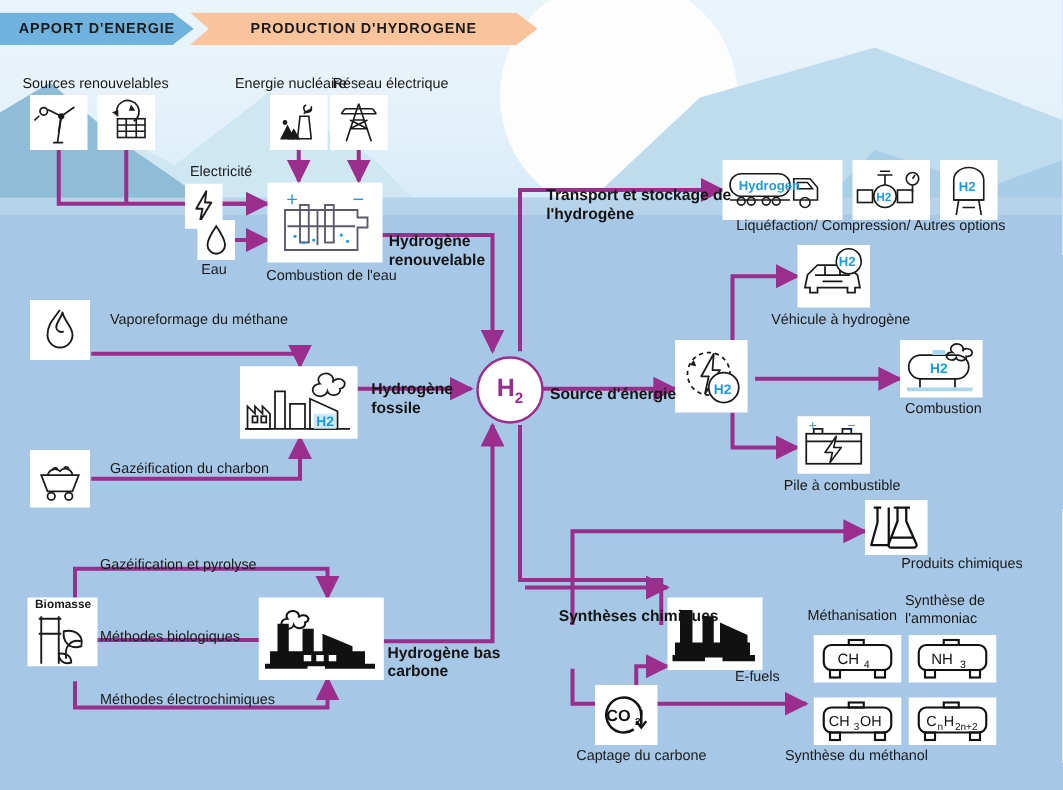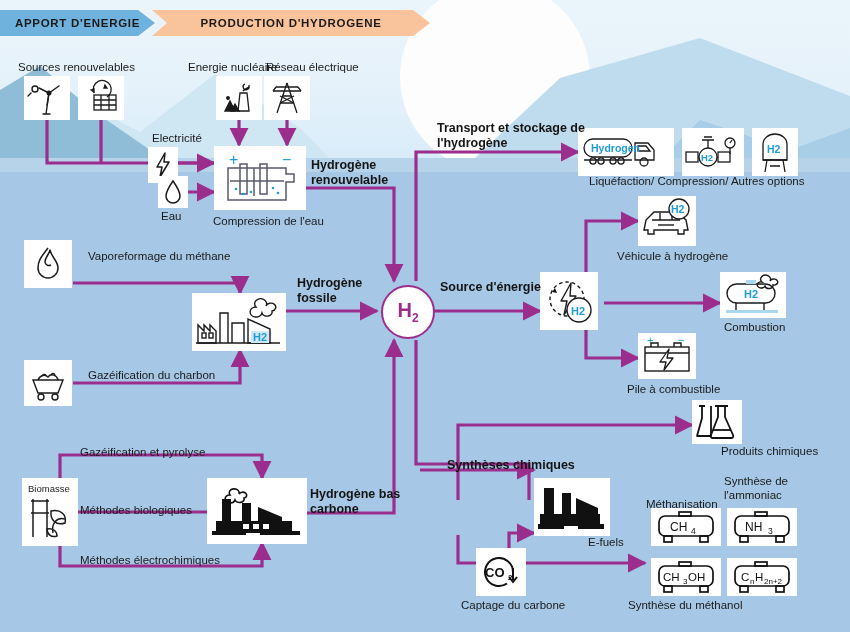--- a/index.html
+++ b/index.html
@@ -30,21 +30,21 @@
   #links{position:absolute;left:0;top:0;width:850px;height:632px;z-index:5;}
 
   
   .card{position:absolute;background:#fff;z-index:12;display:flex;align-items:center;justify-content:center;}
   .card svg{display:block;}
 
   
   .lbl{position:absolute;z-index:20;color:#1a1a1a;font-size:11.5px;line-height:1.22;
        font-family:"Liberation Sans",sans-serif;white-space:pre-line;}
   .lbl.c{text-align:left;}
-  .lbl.bold{font-weight:700;color:#141414;font-size:12.5px;}
+  .lbl.bold{font-weight:700;color:#141414;font-size:12.5px;margin-top:28px;}
 
   
   #hub{position:absolute;left:381px;top:285px;width:50px;height:50px;border-radius:50%;
        background:#fff;border:2.5px solid #9b2d8c;z-index:22;
        display:flex;align-items:center;justify-content:center;}
   #hub span{font-size:20px;font-weight:700;color:#9b2d8c;font-family:"Liberation Sans",sans-serif;}
   #hub span sub{font-size:12px;}
 </style>
 </head>
 <body>
@@ -192,21 +192,21 @@
       </g>
       <g fill="#1f9cd8">
         <circle cx="20" cy="41" r="1.3"></circle>
           <circle cx="35" cy="44" r="1.3"></circle>
         <circle cx="57" cy="40" r="1.3"></circle>
           <circle cx="62" cy="45" r="1.3"></circle>
         <circle cx="27" cy="46" r="1.3"></circle>
       </g>
     </svg>
   </div>
-  <div class="lbl" style="left:213px;top:214px;">Compression de l'eau</div>
+  <div class="lbl" style="left:213px;top:214px;">Combustion de l'eau</div>
 
   <div class="lbl bold" style="left:311px;top:158px;">Hydrogène
 renouvelable</div>
 
   <div class="card" style="left:24px;top:240px;width:48px;height:48px;">
     <svg width="38" height="40" viewBox="0 0 38 40">
       <path d="M19,4 C13,12 9,16 9,24 a10,10 0 0,0 20,0 C29,17 23,14 21,6 C20,11 16,13 16,18 a4,4 0 0,0 6,3" fill="none" stroke="#1a1a1a" stroke-width="1.5" stroke-linejoin="round"></path>
     </svg>
   </div>
   <div class="lbl" style="left:88px;top:249px;">Vaporeformage du méthane</div>
@@ -236,21 +236,21 @@
         <path d="M2,48 L86,48"></path>
         <path d="M62,12 a6,5 0 1,1 10,-1 a5,4 0 1,1 6,5 a5,4 0 1,1 -10,2 a6,5 0 1,1 -6,-6 Z"></path>
       </g>
       <rect x="57" y="36" width="18" height="12" fill="#cfe8f6"></rect>
       <text x="59" y="46" font-size="11" font-weight="700" fill="#1f9cd8" font-family="Liberation Sans, sans-serif">H2</text>
     </svg>
   </div>
   <div class="lbl bold" style="left:297px;top:276px;">Hydrogène
 fossile</div>
 
-  <div class="card" style="left:22px;top:478px;width:56px;height:68px;">
+  <div class="card" style="left:22px;top:478px;width:56px;height:55px;font-weight:bold;">
     <svg width="50" height="62" viewBox="0 0 50 62">
       <text x="3" y="11" font-size="9.5" fill="#1a1a1a" font-family="Liberation Sans, sans-serif">Biomasse</text>
       <g stroke="#1a1a1a" stroke-width="1.5" fill="none">
         <path d="M8,18 L8,56 M22,18 L22,56 M6,20 L24,20 M6,32 L24,32"></path>
         <path d="M26,30 c10,-2 16,4 14,12 c-9,3 -15,-3 -14,-12 Z"></path>
         <path d="M28,52 c-2,-10 4,-16 12,-14"></path>
         <path d="M22,48 c6,-1 10,2 10,7 c-6,2 -10,-2 -10,-7 Z"></path>
       </g>
     </svg>
   </div>
@@ -420,21 +420,21 @@
     <svg width="46" height="40" viewBox="0 0 46 40">
       <g stroke="#111" stroke-width="1.8" fill="none" stroke-linejoin="round">
         <path d="M8,4 L8,16 L3,34 L17,34 L17,4 M5,4 L11,4"></path>
         <path d="M24,4 L24,15 L17,33 a2,2 0 0,0 2,3 L37,36 a2,2 0 0,0 2,-3 L31,15 L31,4 M21,4 L34,4"></path>
         <path d="M19,28 L37,28"></path>
       </g>
     </svg>
   </div>
   <div class="lbl" style="left:696px;top:444px;margin-left:25px;">Produits chimiques</div>
 
-  <div class="lbl c" style="left:646px;top:486px;width:80px;margin-top:11px;">Méthanisation</div>
+  <div class="lbl c" style="left:646px;top:486px;width:80px;">Méthanisation</div>
   <div class="card" style="left:651px;top:508px;width:70px;height:38px;">
     <svg width="66" height="34" viewBox="0 0 66 34">
       <g stroke="#111" stroke-width="1.7" fill="none">
         <rect x="6" y="6" width="54" height="20" rx="6"></rect>
         <rect x="26" y="2" width="12" height="4"></rect>
         <rect x="11" y="26" width="8" height="6"></rect>
           <rect x="47" y="26" width="8" height="6"></rect>
       </g>
       <text x="17" y="21" font-size="12" fill="#111" font-family="Liberation Sans, sans-serif">CH</text>
       <text x="38" y="24" font-size="8.5" fill="#111" font-family="Liberation Sans, sans-serif">4</text>

